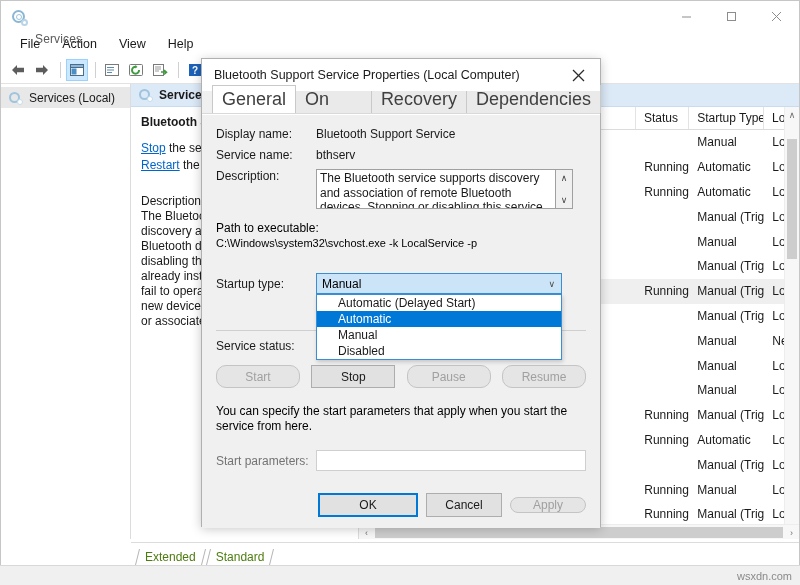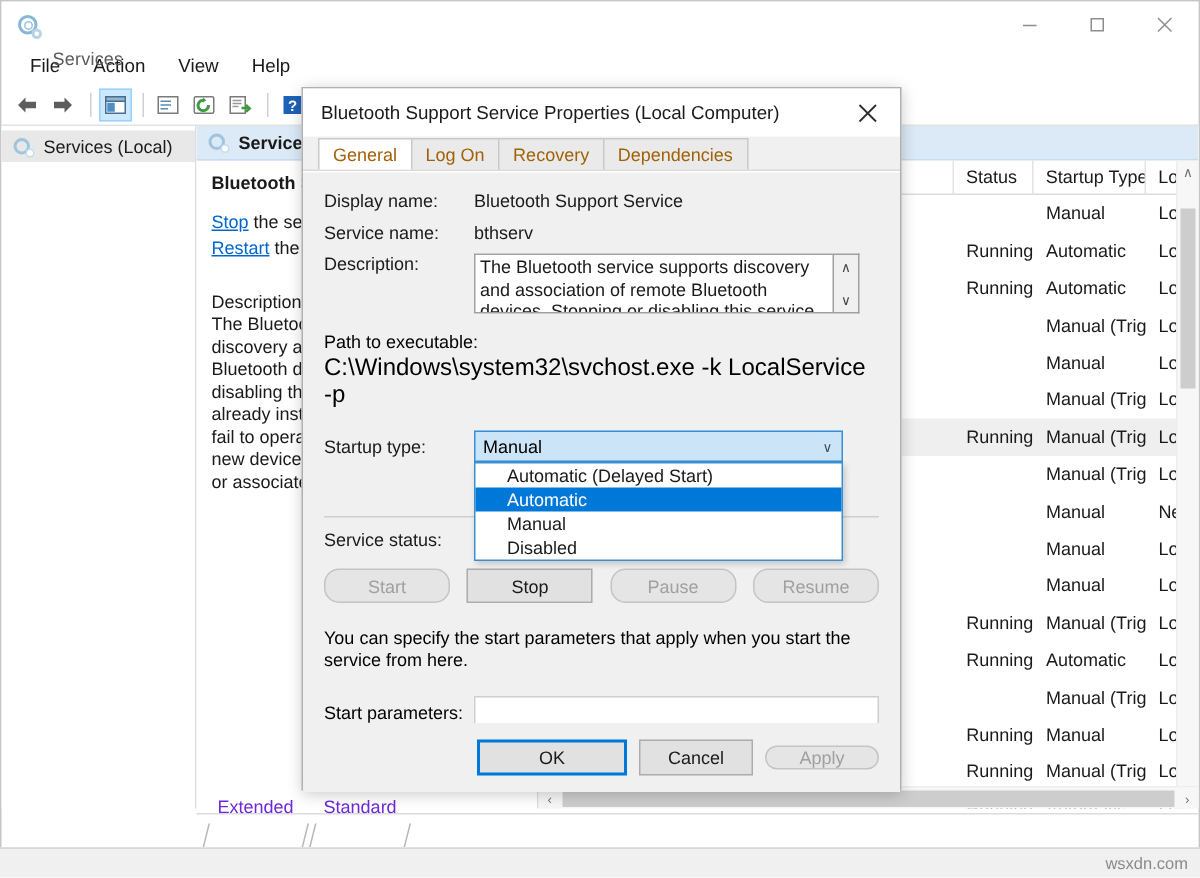--- a/index.html
+++ b/index.html
@@ -338,22 +338,22 @@
     right: 0;
     height: 22px;
     background: #ffffff;
     border-top: 1px solid #dcdcdc;
     display: flex;
     align-items: flex-end;
     padding-left: 4px;
   }
   .btab {
     font-size: 12px;
-    color: #6d28d9;
-    padding: 2px 10px 20px 10px;
+    color: #4d7c0f;
+    padding: 2px 10px 1px 10px;
     position: relative;
     cursor: default;
     white-space: nowrap;
   }
   .btab::before,
   .btab::after {
     content: "";
     position: absolute;
     bottom: 0;
     width: 1px; height: 16px;
@@ -394,27 +394,27 @@
   .dlg-tabs {
     display: flex;
     padding-left: 10px;
     height: 22px;
     background: #f0f0f0;
     border-bottom: 1px solid #d9d9d9;
     align-items: flex-end;
   }
   .dtab {
     padding: 3px 9px 3px 9px;
-    font-size: 12px;
+    font-size: 18px;
     border: 1px solid #c9c9c9;
     border-bottom: none;
     background: #eaeaea;
     margin-right: -1px;
     cursor: default;
-    color: #a16207;
+    color: #404040;
   }
   .dtab.active {
     background: #ffffff;
     position: relative;
     z-index: 2;
     border-color: #c9c9c9;
   }
   .dlg-body {
     position: relative;
     height: 414px;
@@ -458,21 +458,21 @@
     display: flex;
     flex-direction: column;
     justify-content: space-between;
     align-items: center;
     color: #444;
     font-size: 9px;
   }
   .desc-scroll span { line-height: 12px; padding: 2px 0; }
 
   .path-label { margin-top: 12px; font-size: 12px; }
-  .path-value { font-size: 16px; margin-top: 2px; margin-bottom: 14px; }
+  .path-value { font-size: 11px; margin-top: 2px; margin-bottom: 24px; }
 
   .startup-row { display: flex; align-items: center; position: relative; }
   .combo {
     width: 246px;
     height: 21px;
     background: #cce4f7;
     border: 1px solid #3a8fd4;
     box-sizing: border-box;
     display: flex;
     align-items: center;
@@ -541,21 +541,21 @@
   .hint-text {
     font-size: 12px;
     margin-top: 16px;
     line-height: 15px;
   }
   .sp-row {
     display: flex;
     align-items: center;
     margin-top: 16px;
   }
-  .sp-label { width: 100px; color: #000000; font-size: 12px; }
+  .sp-label { width: 100px; color: #737373; font-size: 12px; }
   .sp-input {
     flex: 1;
     height: 21px;
     background: #ffffff;
     border: 1px solid #cfcfcf;
     box-sizing: border-box;
   }
 
   .dlg-footer {
     position: absolute;

